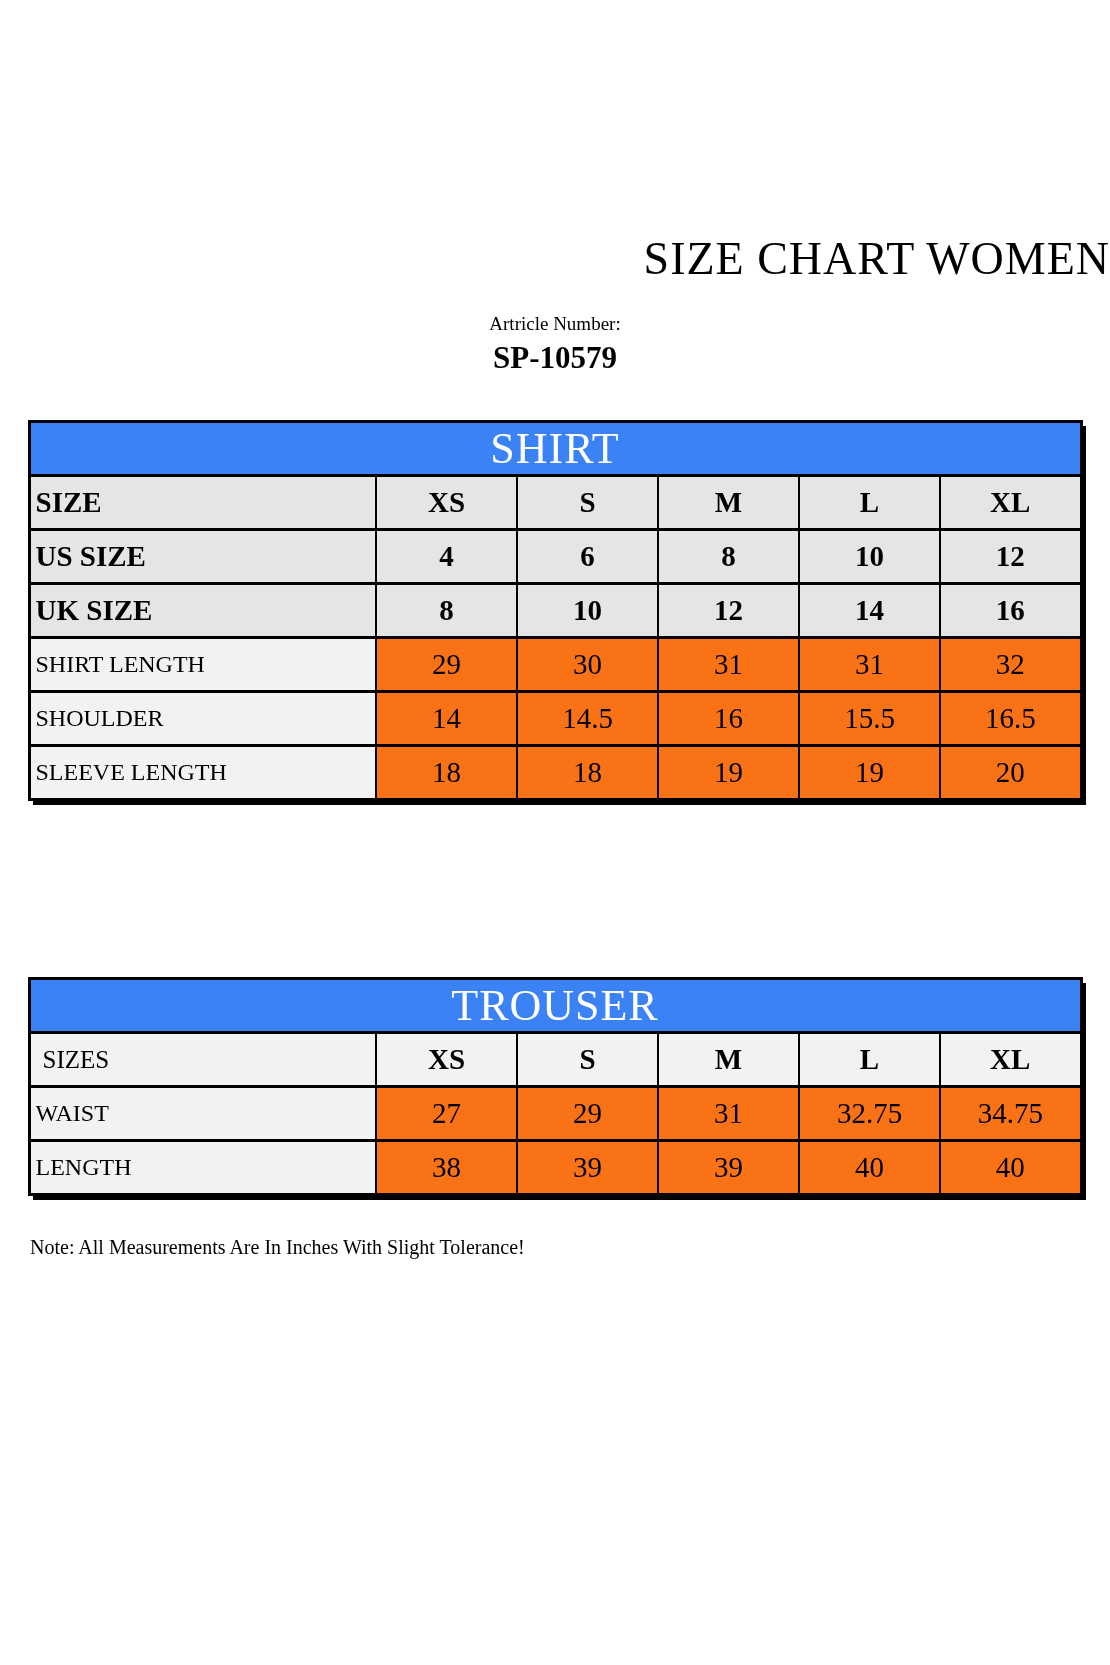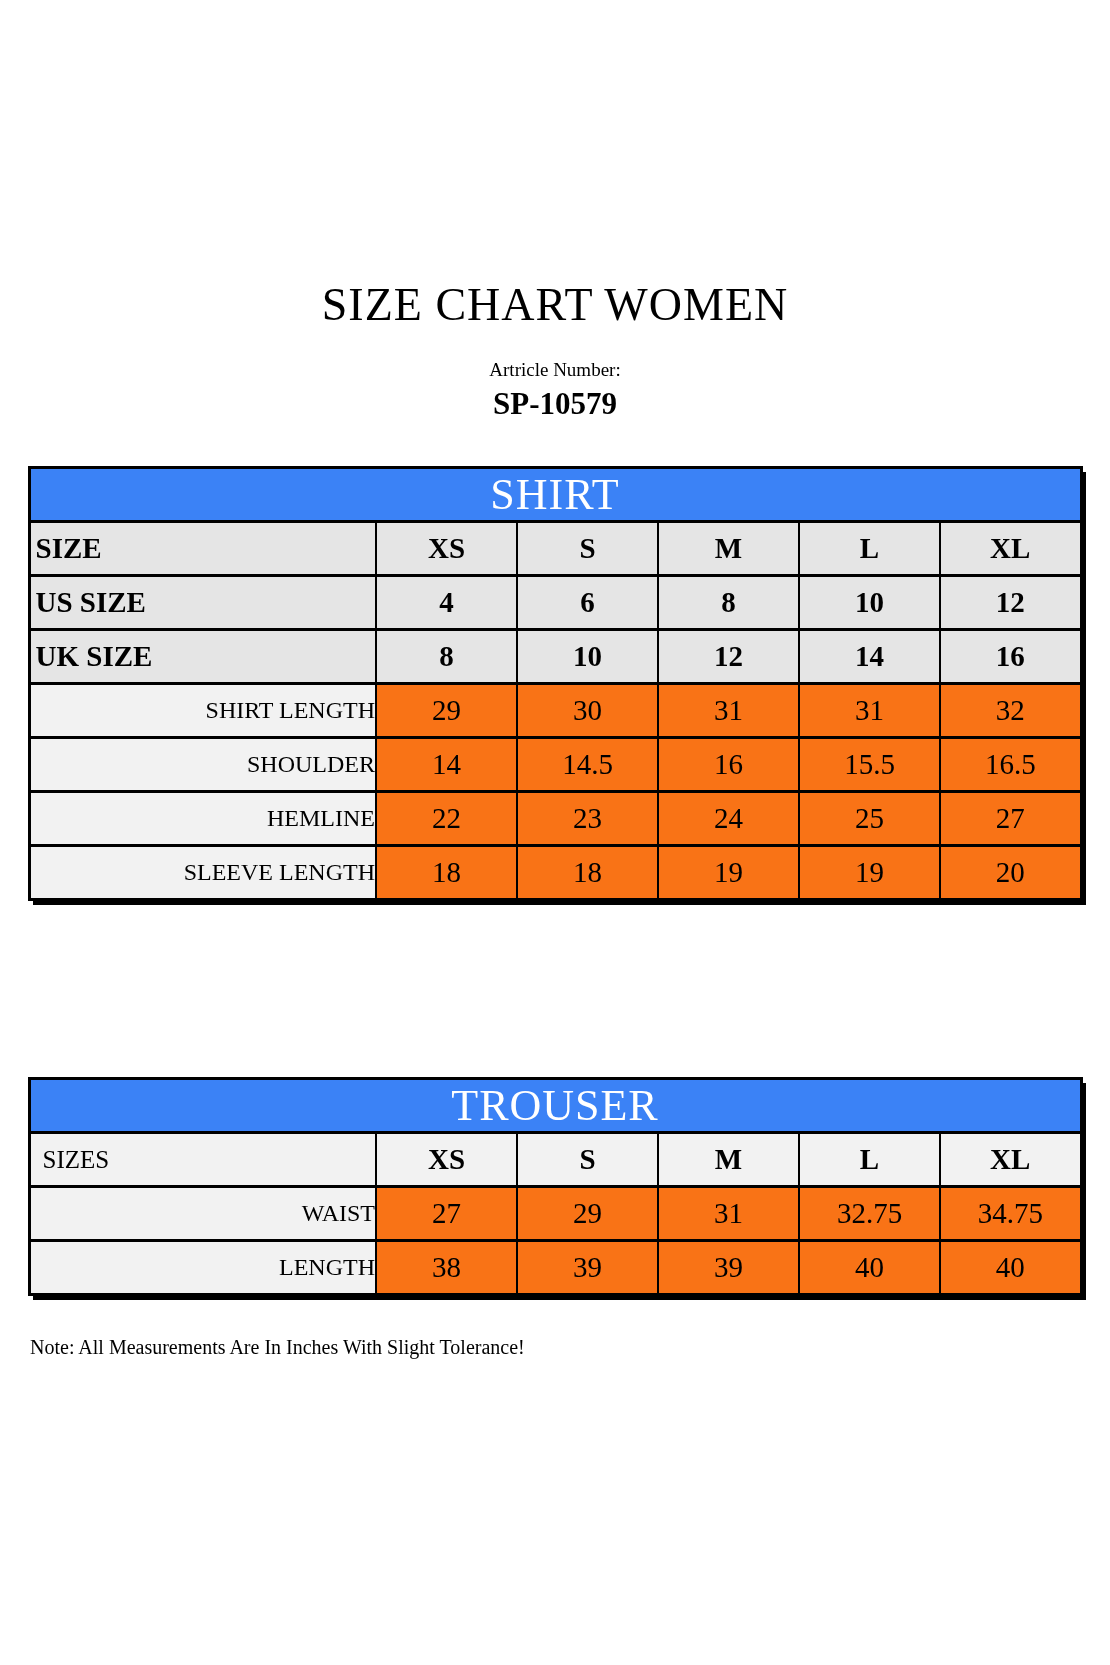--- a/index.html
+++ b/index.html
@@ -8,25 +8,24 @@
     width: 1110px;
     height: 1665px;
     font-family: "Liberation Serif", "DejaVu Serif", serif;
     color: #000000;
     overflow: hidden;
   }
   .page { width: 1110px; height: 1665px; }
 
   .doc-title {
     padding-top: 232px;
-    text-align: center;
+    text-align: right;
     font-size: 46px;
     font-weight: normal;
     letter-spacing: 1px;
-    margin-top: 46px;
   }
   .article-label {
     margin-top: 28px;
     text-align: center;
     font-size: 19px;
     font-weight: normal;
   }
   .article-number {
     margin-top: 5px;
     text-align: center;
@@ -81,21 +80,21 @@
     font-weight: normal;
     font-size: 25px;
   }
   tr.data td {
     background: #f97316;
     font-size: 29px;
     font-weight: normal;
   }
   tr.data td.lbl {
     background: #f2f2f2;
-    text-align: right;
+    text-align: left;
     padding-left: 5px;
     font-size: 24px;
   }
   table.trouser { margin-top: 176px; }
 
   .note {
     margin: 40px 0 0 30px;
     font-size: 20px;
   }
 </style>
@@ -155,28 +154,20 @@
       </tr>
       <tr class="data">
         <td class="lbl">SHOULDER</td>
         <td>14</td>
         <td>14.5</td>
         <td>16</td>
         <td>15.5</td>
         <td>16.5</td>
       </tr>
       <tr class="data">
-        <td class="lbl">HEMLINE</td>
-        <td>22</td>
-        <td>23</td>
-        <td>24</td>
-        <td>25</td>
-        <td>27</td>
-      </tr>
-      <tr class="data">
         <td class="lbl">SLEEVE LENGTH</td>
         <td>18</td>
         <td>18</td>
         <td>19</td>
         <td>19</td>
         <td>20</td>
       </tr>
     </tbody>
   </table>
 

